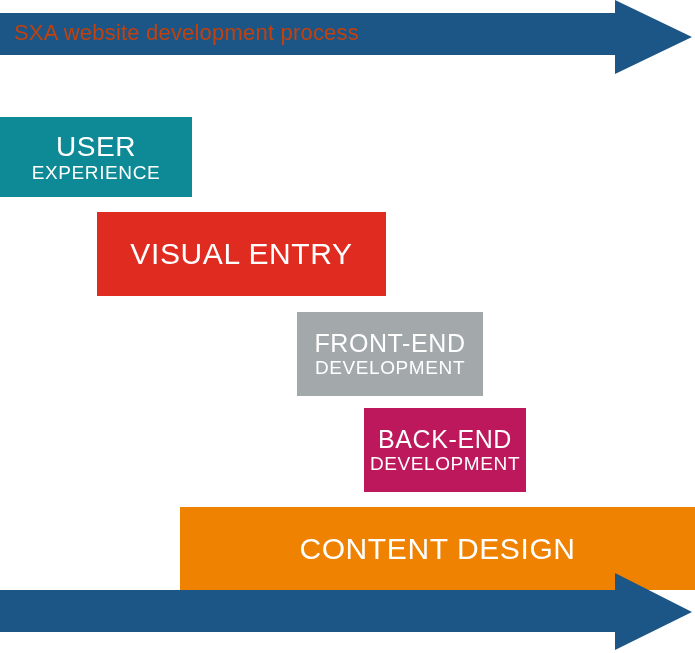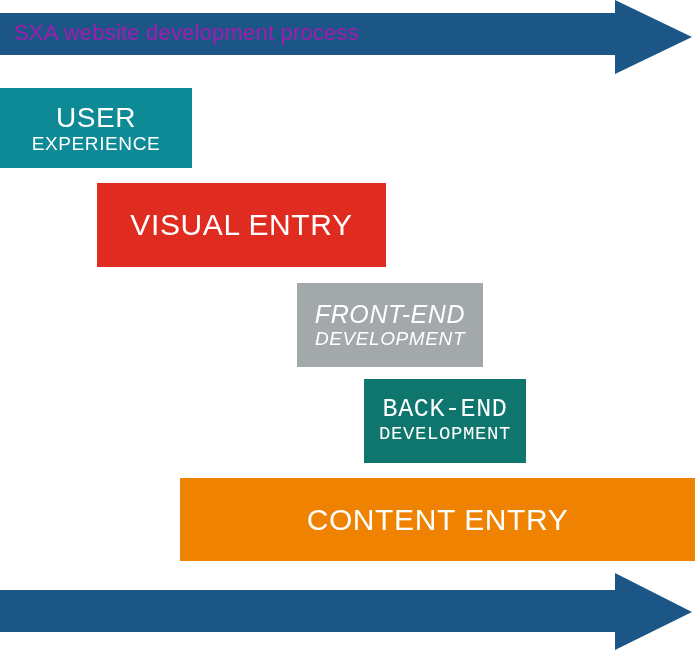--- a/index.html
+++ b/index.html
@@ -23,21 +23,21 @@
   .arrow {
     position: absolute;
     left: 0;
     width: 695px;
   }
   .arrow svg {
     display: block;
   }
   .arrow-label {
     position: absolute;
-    color: #a21caf;
+    color: #c2410c;
     font-size: 22px;
     font-weight: 400;
     letter-spacing: 0.2px;
     white-space: nowrap;
   }
   #top-arrow { top: 0; height: 76px; }
   #top-arrow .arrow-label { left: 14px; top: 20px; }
 
   #bottom-arrow { top: 573px; height: 78px; }
 
@@ -45,20 +45,21 @@
   .phase {
     position: absolute;
     box-sizing: border-box;
     display: flex;
     flex-direction: column;
     align-items: center;
     justify-content: center;
     color: #ffffff;
     text-align: center;
     line-height: 1.12;
+    margin-top: 29px;
   }
   .phase .primary {
     display: block;
     font-weight: 400;
     letter-spacing: 0.6px;
   }
   .phase .secondary {
     display: block;
     font-weight: 400;
     letter-spacing: 0.6px;
@@ -75,29 +76,27 @@
 
   #phase-vd {
     left: 97px; top: 183px; width: 289px; height: 84px;
     background: #e02b20;
   }
   #phase-vd .primary   { font-size: 30px; }
 
   #phase-fe {
     left: 297px; top: 283px; width: 186px; height: 84px;
     background: #a3a8ab;
-    font-style: italic;
   }
   #phase-fe .primary   { font-size: 25px; }
   #phase-fe .secondary { font-size: 19px; }
 
   #phase-be {
     left: 364px; top: 379px; width: 162px; height: 84px;
-    background: #0f766e;
-    font-family: Liberation Mono, monospace;
+    background: #be185d;
   }
   #phase-be .primary   { font-size: 25px; }
   #phase-be .secondary { font-size: 19px; }
 
   #phase-ce {
     left: 180px; top: 478px; width: 515px; height: 83px;
     background: #ef8200;
   }
   #phase-ce .primary   { font-size: 30px; }
 </style>
@@ -127,21 +126,21 @@
     <span class="primary">FRONT-END</span>
     <span class="secondary">DEVELOPMENT</span>
   </div>
 
   <div class="phase" id="phase-be">
     <span class="primary">BACK-END</span>
     <span class="secondary">DEVELOPMENT</span>
   </div>
 
   <div class="phase empty-secondary" id="phase-ce">
-    <span class="primary">CONTENT ENTRY</span>
+    <span class="primary">CONTENT DESIGN</span>
 
   </div>
 
   <div class="arrow" id="bottom-arrow">
     <svg width="695" height="78" viewBox="0 0 695 78" xmlns="http://www.w3.org/2000/svg">
       <path d="M 0 17 L 615 17 L 615 0 L 692 39 L 615 77 L 615 59 L 0 59 Z" fill="#1b5687"></path>
     </svg>
 
   </div>
 

